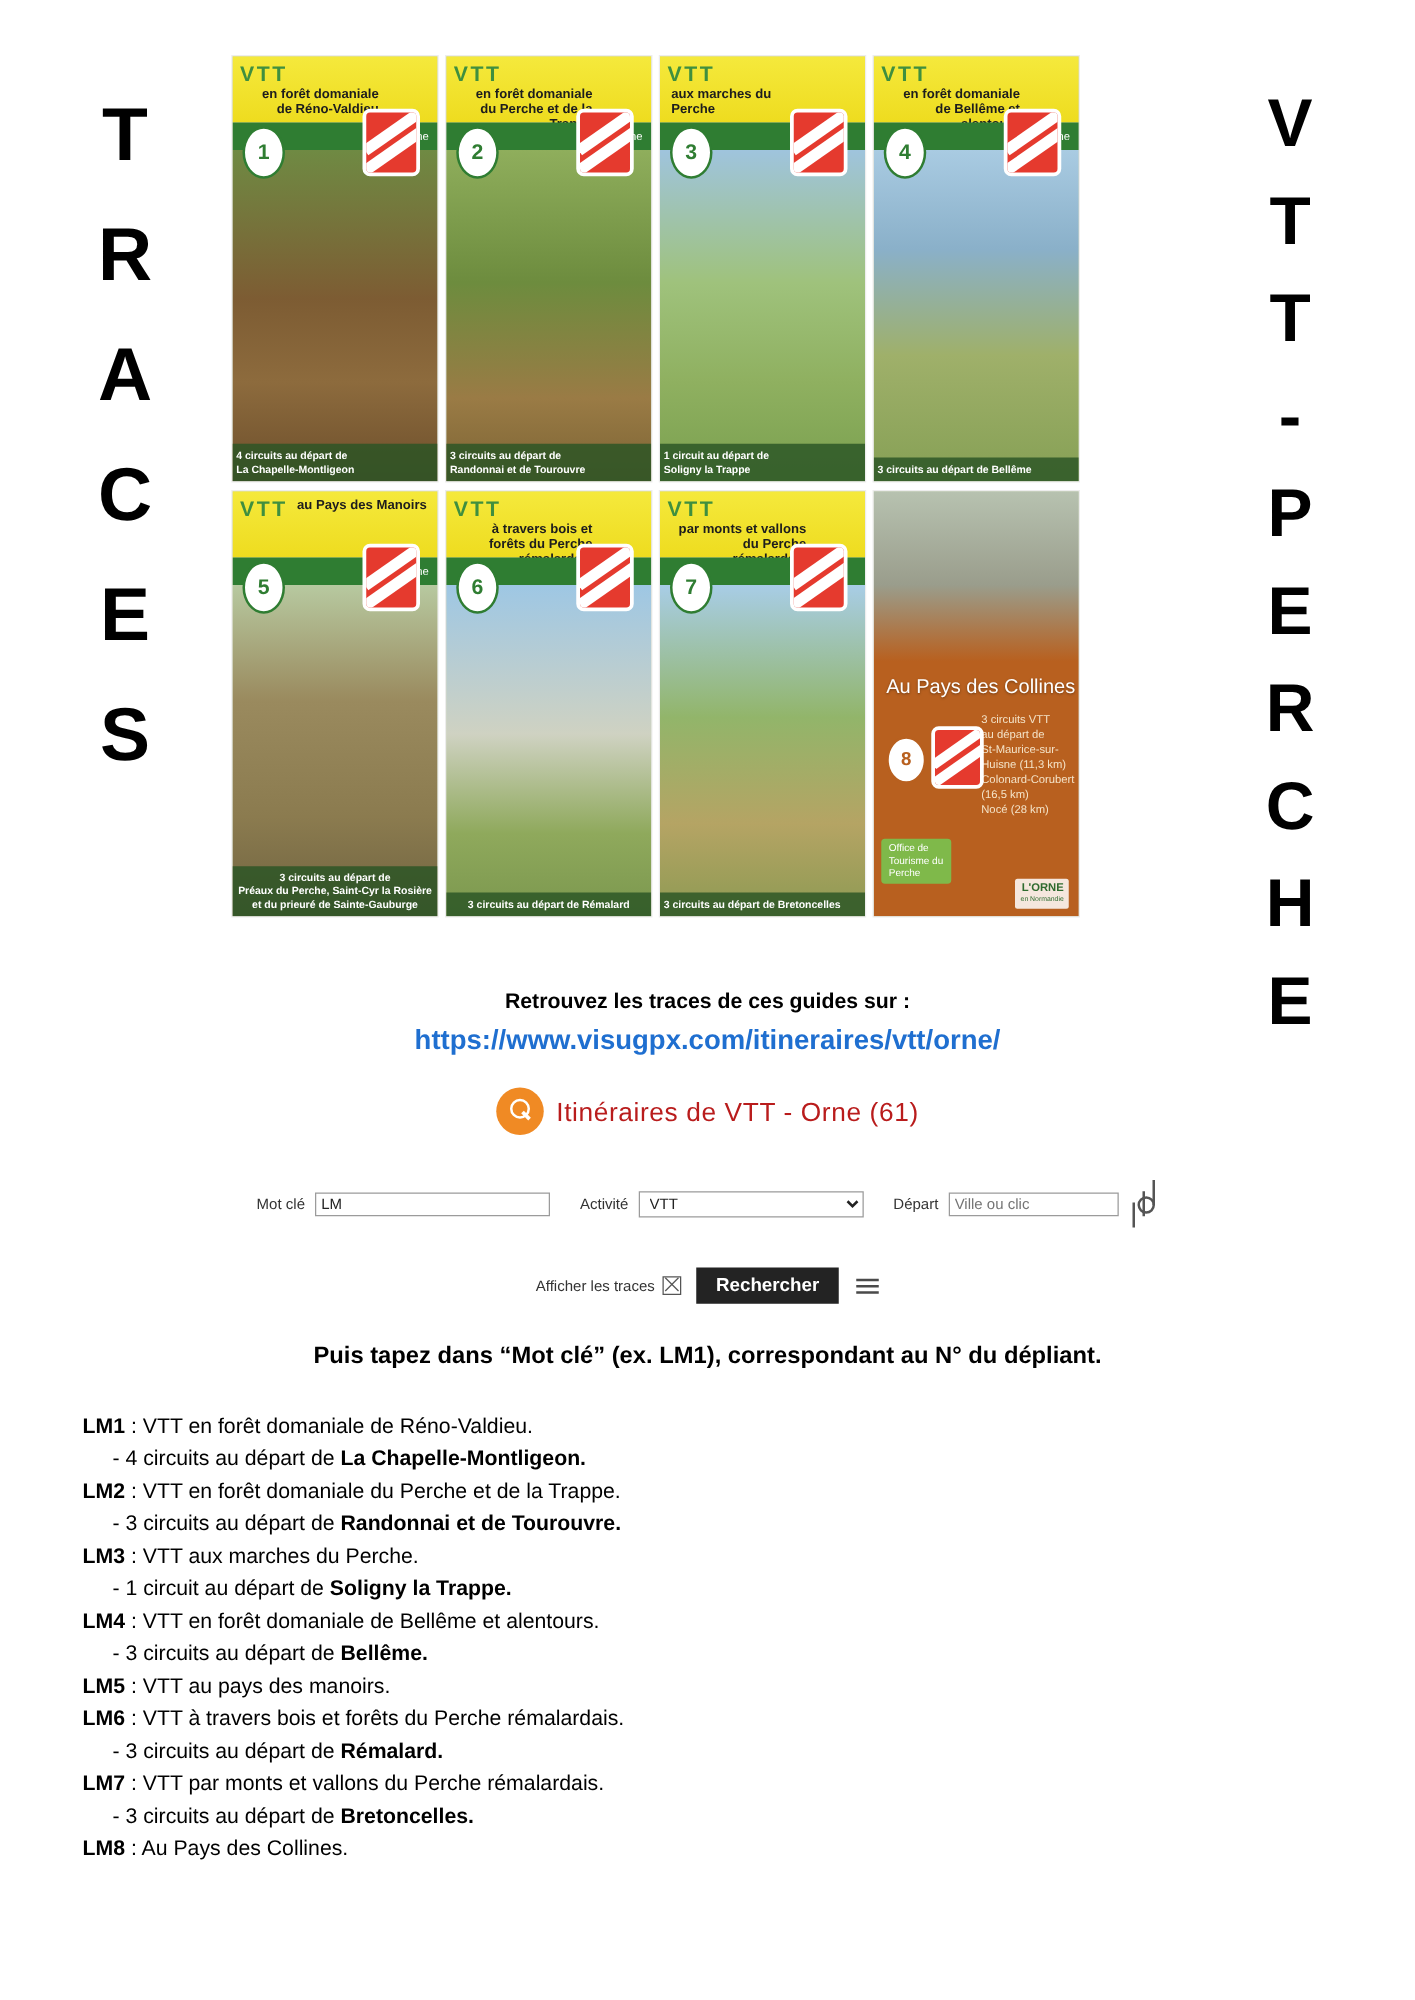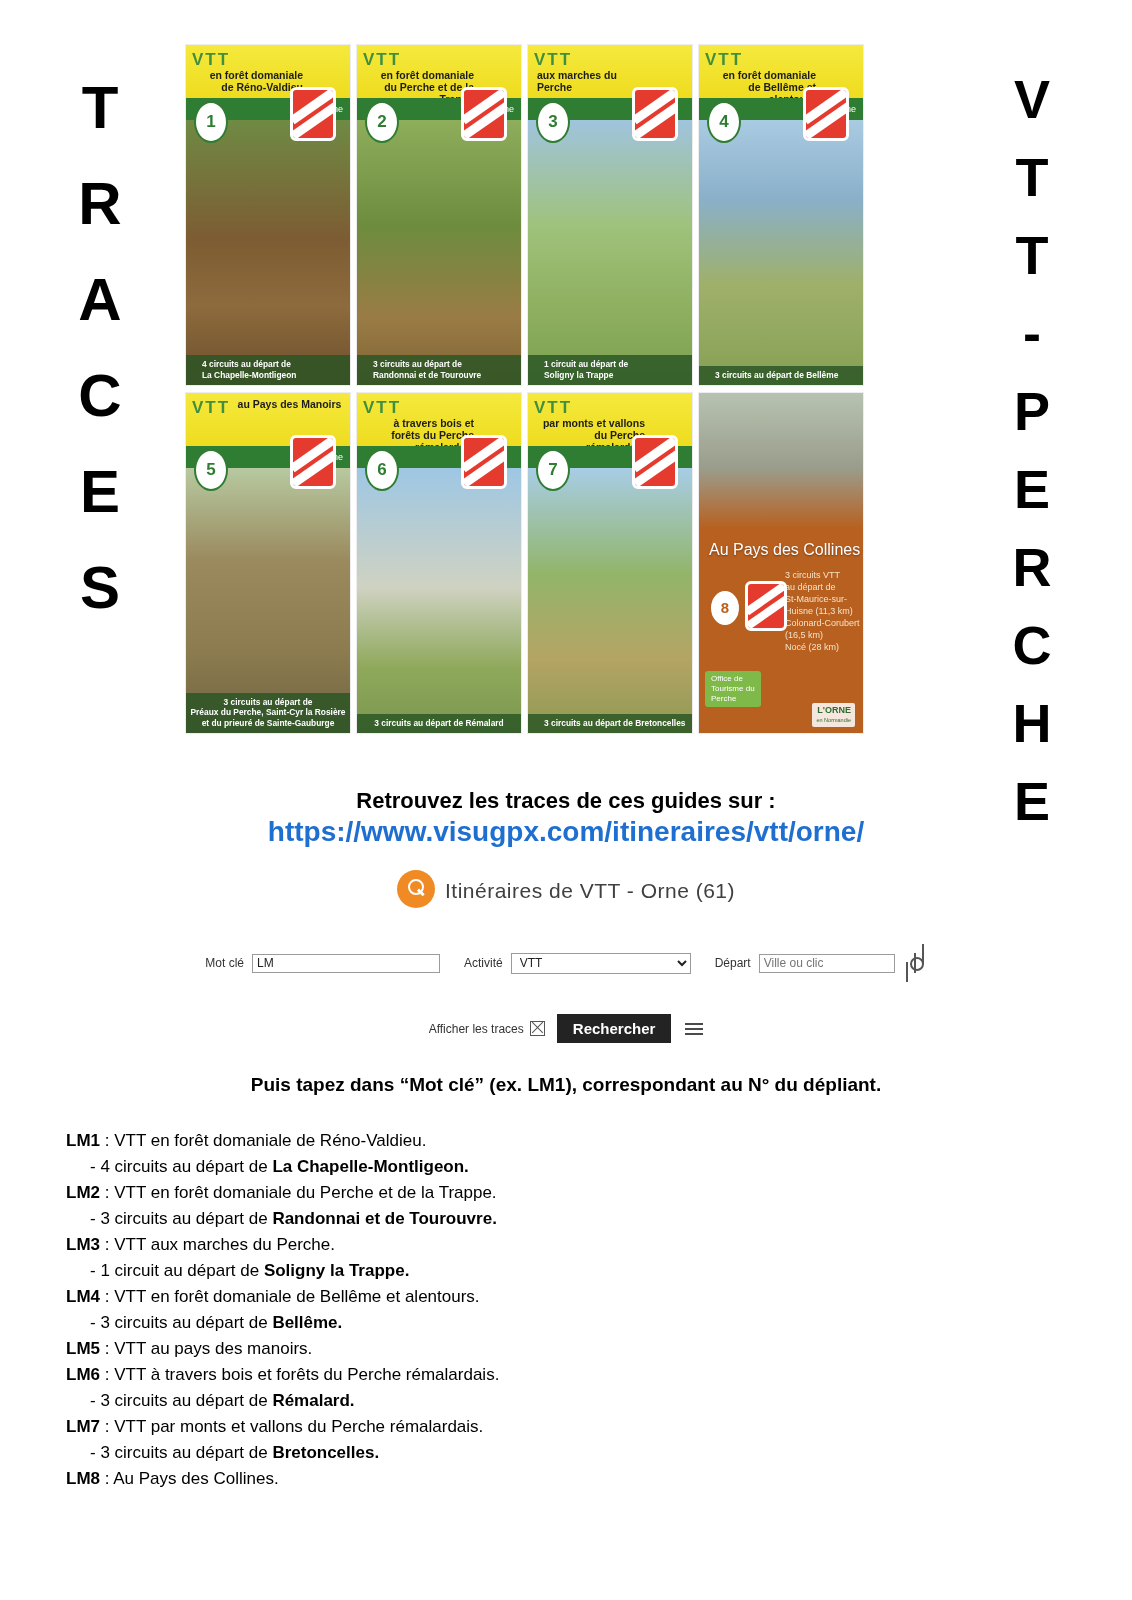--- a/index.html
+++ b/index.html
@@ -156,21 +156,21 @@
     left: 0; right: 0; bottom: 0;
     background: rgba(42,84,36,.82);
     color: #fff;
     font-size: 8.4px;
     line-height: 10.5px;
     text-align: center;
     padding: 4px 4px 5px 4px;
     box-sizing: border-box;
     font-weight: bold;
   }
-  .cov-foot.left { text-align: left; padding-left: 16px; }
+  .cov-foot.left { text-align: left; padding-left: 3px; }
 
   
   .ph1 { background: linear-gradient(#6f8a43 0%, #7d5c33 45%, #8d6b3d 70%, #6d4f2c 100%); }
   .ph2 { background: linear-gradient(#8fae5c 0%, #6d8c3e 40%, #9a7b45 75%, #7c6434 100%); }
   .ph3 { background: linear-gradient(#9fc4dd 0%, #9fc27c 40%, #8fb060 70%, #7aa04f 100%); }
   .ph4 { background: linear-gradient(#a9cbe2 0%, #8ab0c9 30%, #9fb06a 62%, #86a055 100%); }
   .ph5 { background: linear-gradient(#b7c9a0 0%, #9a8a5e 35%, #8b7b4f 70%, #6f6340 100%); }
   .ph6 { background: linear-gradient(#9ec7e4 0%, #cfd2c2 45%, #8fa95c 75%, #7b974e 100%); }
   .ph7 { background: linear-gradient(#a8cde6 0%, #92b56a 40%, #b5a464 72%, #8d9a53 100%); }
   .ph8 { background: linear-gradient(#b7c2b0 0%, #9a9d8c 22%, #b8601f 40%, #b8601f 100%); }
@@ -260,42 +260,42 @@
   .cov8-logo small { display: block; font-size: 5.5px; font-weight: normal; }
 
   
   .promo {
     position: absolute;
     left: 0; right: 0;
     top: 786px;
     text-align: center;
   }
   .promo-line {
-    font-size: 22px;
+    font-size: 17px;
     font-weight: bold;
     color: #000;
     line-height: 30px;
   }
   .promo-url {
-    font-size: 28px;
+    font-size: 22px;
     font-weight: bold;
     color: #1f6fd0;
     line-height: 32px;
     text-decoration: none;
     display: inline-block;
   }
 
   
   .widget-title {
     position: absolute;
     top: 872px;
     left: 0; right: 0;
     text-align: center;
     font-size: 21px;
-    color: #404040;
+    color: #b91c1c;
     letter-spacing: .5px;
   }
   .widget-title .circ {
     display: inline-block;
     width: 38px;
     height: 38px;
     border-radius: 50%;
     background: #f08a24;
     vertical-align: middle;
     position: relative;

